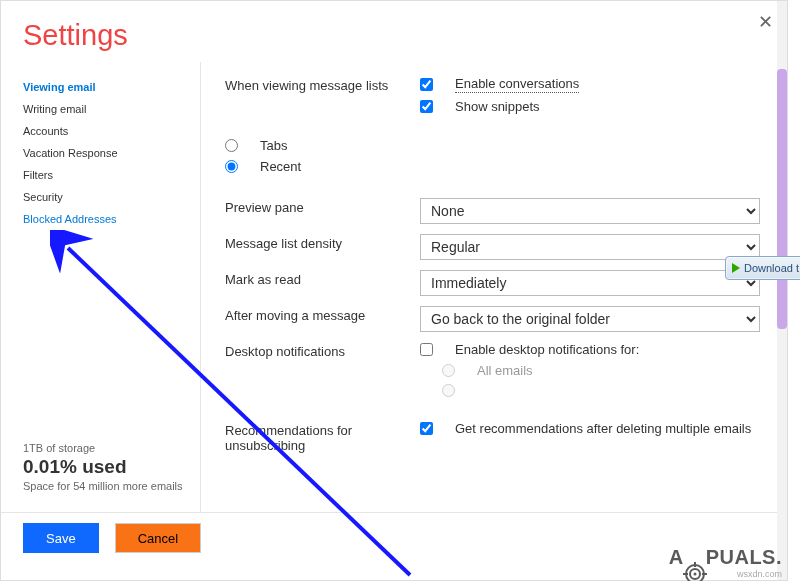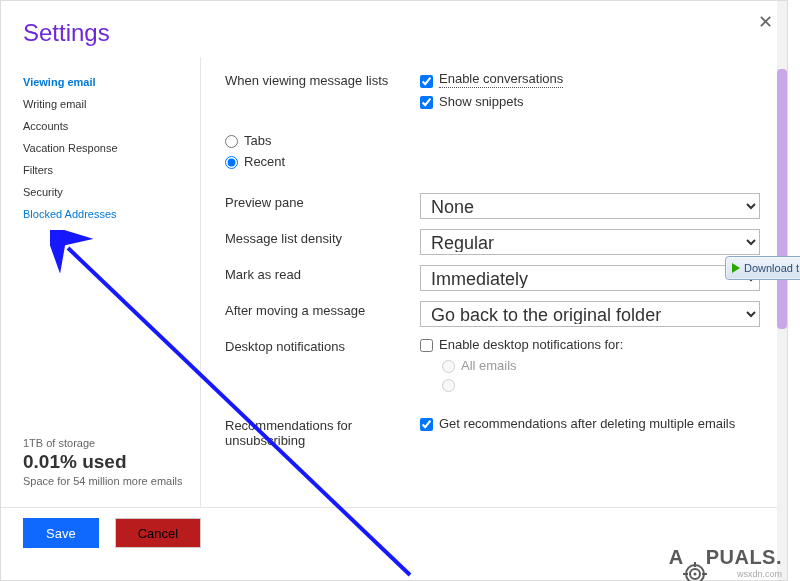--- a/index.html
+++ b/index.html
@@ -25,23 +25,23 @@
       top: 10px;
       right: 14px;
       font-size: 18px;
       color: #666;
       cursor: pointer;
     }
     .header {
       padding: 18px 22px 10px 22px;
     }
     .header h1 {
-      font-size: 24px;
+      font-size: 29px;
       font-weight: 300;
-      color: #6d28d9;
+      color: #ef4444;
     }
     .body {
       display: flex;
       height: 450px;
     }
     .sidebar {
       width: 200px;
       padding: 14px 0 10px 22px;
       border-right: 1px solid #e5e5e5;
       display: flex;
@@ -88,60 +88,60 @@
     .label-col {
       width: 195px;
       padding-top: 2px;
       color: #333;
     }
     .control-col {
       flex: 1;
     }
     .ck, .rd {
       display: flex;
-      align-items: flex-end;
-      gap: 6px;
+      align-items: center;
+      gap: 22px;
       margin-bottom: 6px;
       font-size: 13px;
     }
     .ck input[type="checkbox"], .rd input[type="radio"] {
       width: 13px;
       height: 13px;
     }
     .dotted {
       border-bottom: 1px dotted #555;
       padding-bottom: 1px;
     }
     select {
       width: 340px;
       height: 26px;
       border: 1px solid #bbb;
       background: #fff;
       padding: 2px 6px;
-      font-size: 18px;
+      font-size: 14px;
       color: #333;
     }
     .sub-rd {
       margin-left: 22px;
       color: #999;
     }
     .sub-rd input[type="radio"] { accent-color: #999; }
     .footer {
       border-top: 1px solid #e5e5e5;
       padding: 10px 22px;
       display: flex;
       gap: 16px;
     }
     .btn {
       height: 30px;
       padding: 0 22px;
       font-size: 13px;
       cursor: pointer;
       border: 1px solid #ccc;
-      background: #b91c1c;
+      background: #f97316;
     }
     .btn.primary {
       background: #0f69ff;
       border-color: #0f69ff;
       color: #fff;
     }
     .scrollbar-track {
       position: absolute;
       right: 0;
       top: 0;

